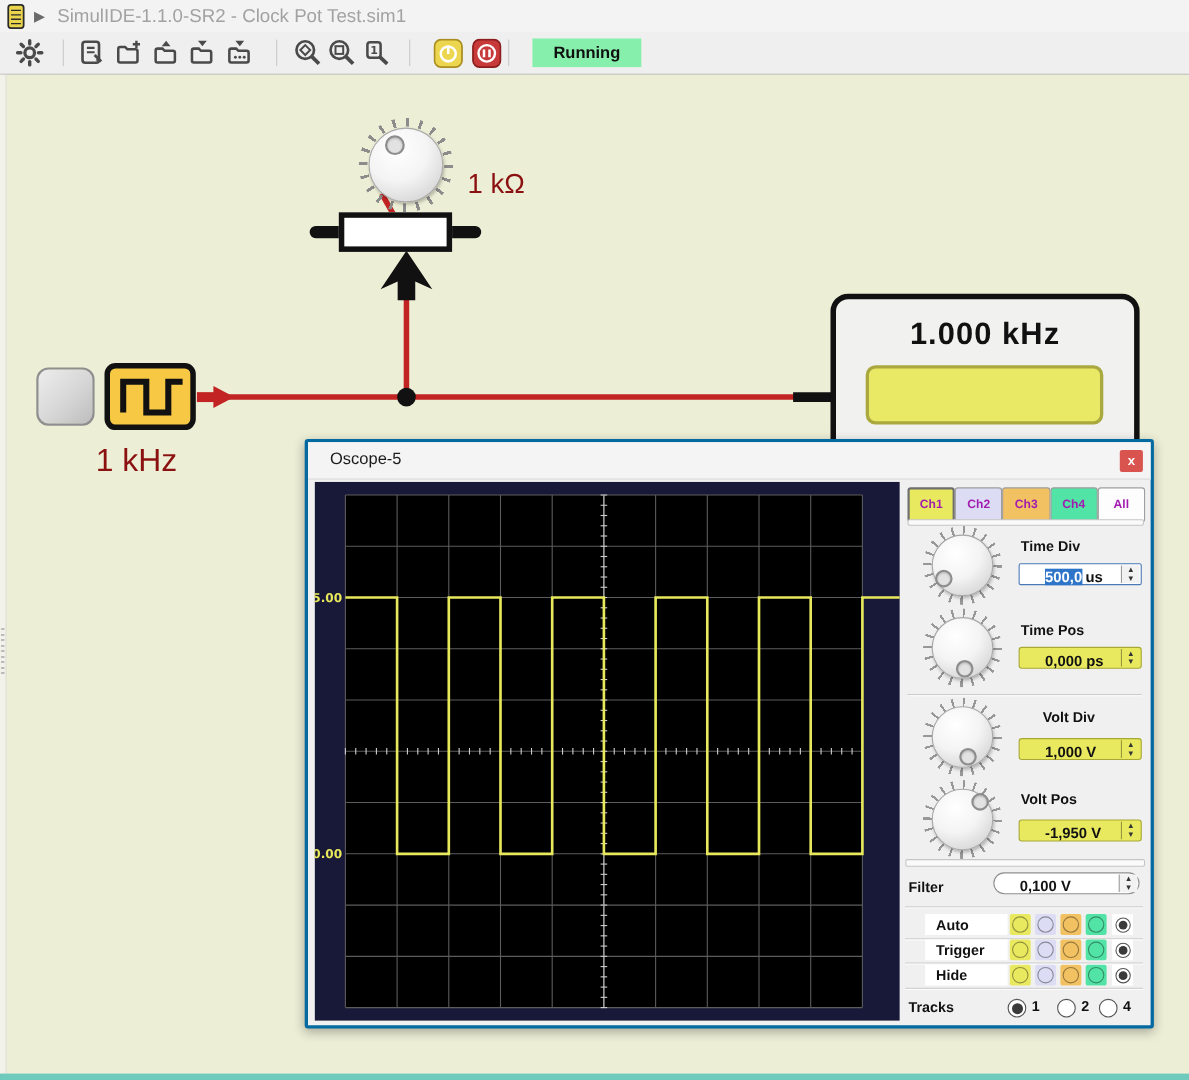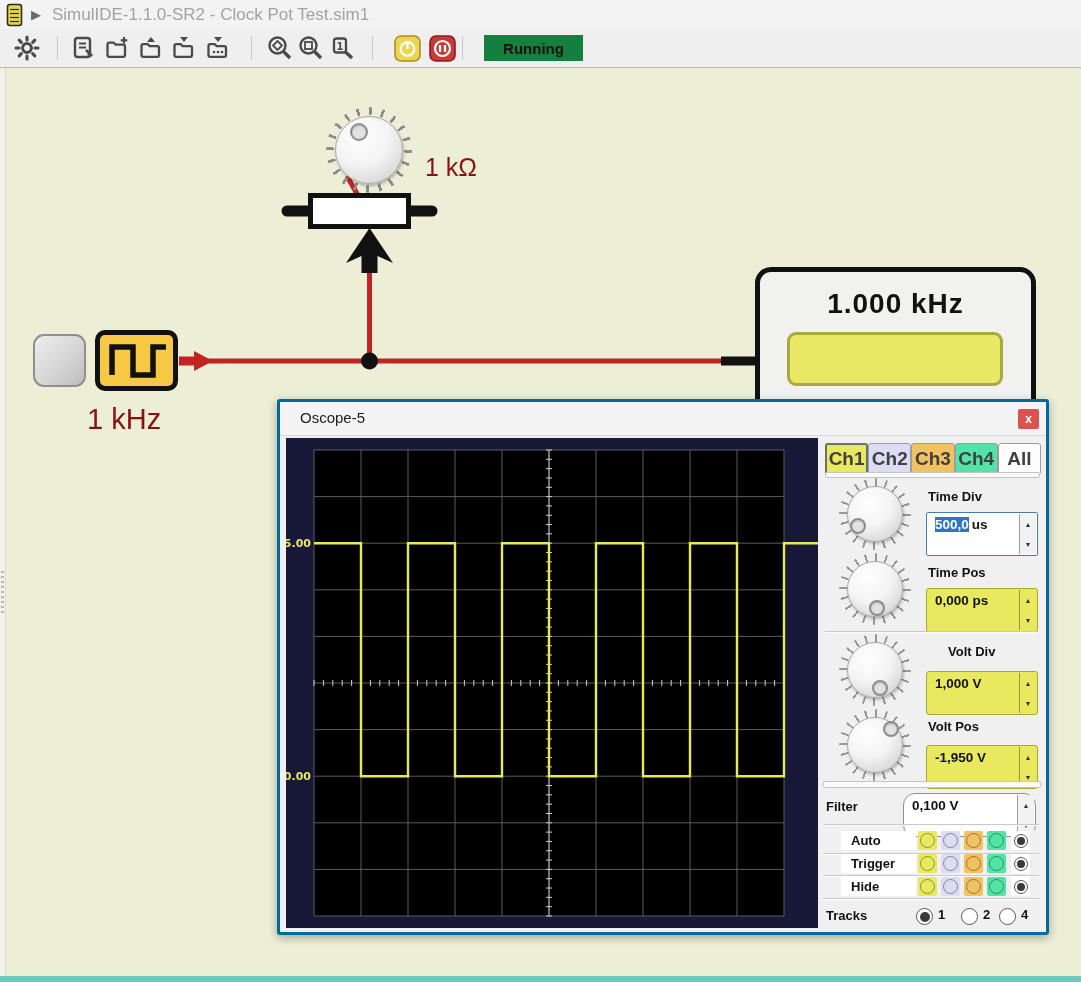--- a/index.html
+++ b/index.html
@@ -7,21 +7,21 @@
        font-family:"Liberation Sans", sans-serif;background:#edeed6;}
   .abs{position:absolute;}
 
   
   #titlebar{left:0;top:0;width:1081px;height:29px;background:#f3f3f3;}
   #app-title{left:52px;top:5px;font-size:17px;color:#a2a2a2;white-space:nowrap;}
   #play-glyph{left:31px;top:7px;font-size:13px;color:#6a6a6a;}
   #toolbar{left:0;top:29px;width:1081px;height:38px;background:#efefef;border-bottom:1px solid #b9b9b9;}
   .tbtn{position:absolute;top:4px;width:30px;height:30px;display:flex;align-items:center;justify-content:center;cursor:pointer;}
   .tsep{position:absolute;top:7px;width:1px;height:24px;background:#c9c9c9;}
-  #status-badge{left:484px;top:6px;width:99px;height:26px;background:#15803d;color:#101010;
+  #status-badge{left:484px;top:6px;width:99px;height:26px;background:#86efac;color:#101010;
                 font-weight:bold;font-size:15px;display:flex;align-items:center;justify-content:center;}
 
   
   #canvas{left:0;top:68px;width:1081px;height:908px;background:#edeed6;}
   #left-splitter{left:0;top:68px;width:5px;height:908px;background:#f2f2ea;border-right:1px solid #dddcd2;}
   #splitter-handle{left:1px;top:503px;width:3px;height:42px;
      background:repeating-linear-gradient(#b9b9b9 0 2px,transparent 2px 5px);}
   #bottom-strip{left:0;top:976px;width:1081px;height:6px;background:#6ecabd;}
 
   #circuit-svg{left:0;top:0;width:1081px;height:982px;z-index:1;pointer-events:none;}
@@ -62,35 +62,35 @@
   #oscope-titlebar{position:absolute;left:0;top:0;width:100%;height:33px;background:#f4f4f4;
      border-bottom:1px solid #dadada;cursor:move;}
   #oscope-title{position:absolute;left:20px;top:7px;font-size:15px;color:#1c1c1c;}
   #oscope-close{position:absolute;right:7px;top:7px;width:21px;height:20px;background:#d9534f;border-radius:2px;
      color:#fff;font-size:12px;font-weight:bold;display:flex;align-items:center;justify-content:center;cursor:pointer;}
   #scope-svg{position:absolute;left:6px;top:36px;}
 
   
   #ch-tabs{position:absolute;left:545px;top:41px;width:216px;height:25px;display:flex;}
   .chtab{width:43.2px;height:32px;box-sizing:border-box;border:1px solid #9e9e9e;border-radius:3px;
-     font-size:19px;font-weight:bold;color:#404040;display:flex;align-items:center;justify-content:center;cursor:pointer;}
+     font-size:11px;font-weight:bold;color:#a21caf;display:flex;align-items:center;justify-content:center;cursor:pointer;}
   .tab0{background:#e9e95f;border:2px solid #6e6e6e;}
   .tab1{background:#dcdcf4;}
   .tab2{background:#f2c162;}
   .tab3{background:#52e3a6;}
   .tab4{background:#fdfdfd;}
   .groove{position:absolute;background:#fafafa;border:1px solid #c5c5c5;border-radius:2px;}
   .knob{position:absolute;width:72px;height:72px;cursor:pointer;}
   .knob .knob-ticks{background:repeating-conic-gradient(#979797 0deg 3.5deg,transparent 3.5deg 18deg);
      -webkit-mask:radial-gradient(circle,transparent 54%,#000 55%);
              mask:radial-gradient(circle,transparent 54%,#000 55%);}
   .knob .knob-body{inset:8px;}
   .ctl-label{position:absolute;font-size:13px;font-weight:bold;color:#111;}
-  .ctl-input{position:absolute;width:112px;height:44px;box-sizing:border-box;font-size:13.5px;font-weight:bold;
-     color:#111;line-height:24px;padding-left:8px;cursor:text;}
+  .ctl-input{position:absolute;width:112px;height:20px;box-sizing:border-box;font-size:13.5px;font-weight:bold;
+     color:#111;line-height:24px;padding-left:23px;cursor:text;}
   .yellow-input{background:#e9e95f;border:1.5px solid #a8a835;border-radius:3px;}
   .white-input{background:#ffffff;border:1px solid #8f8f8f;border-radius:12px;}
   .focus-input{background:#ffffff;border:1px solid #4a7ab5;border-radius:2px;}
   .sel-text{background:#2e74c9;color:#fff;}
   .spinner{position:absolute;right:1px;top:1px;bottom:1px;width:16px;display:flex;flex-direction:column;
      border-left:1px solid rgba(0,0,0,.35);cursor:pointer;}
   .spinner span{flex:1;font-size:7px;color:#333;display:flex;align-items:center;justify-content:center;line-height:1;}
   .sep{position:absolute;height:0;border-top:1px solid #c9c9c9;border-bottom:1px solid #fbfbfb;}
 
   .row-chip{position:absolute;width:75px;height:19px;background:#fff;font-size:13px;font-weight:bold;color:#111;

